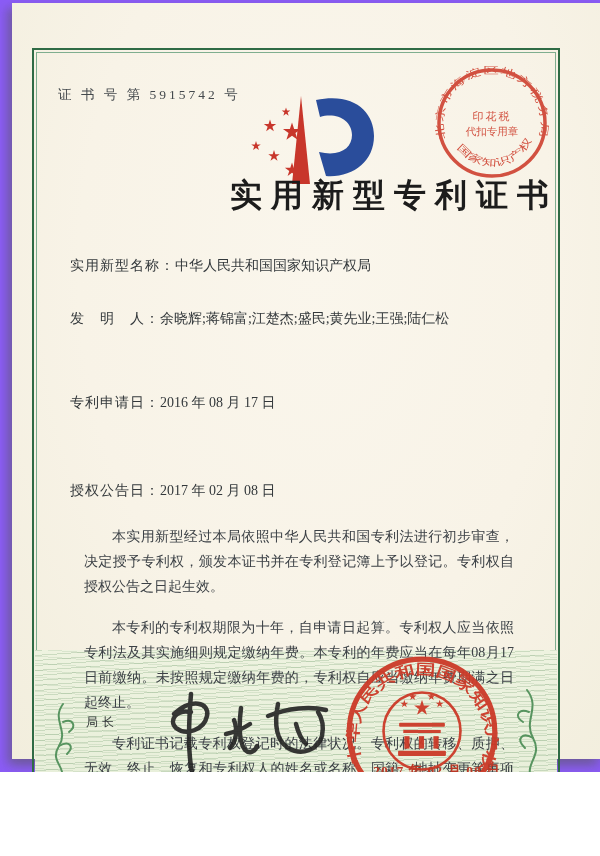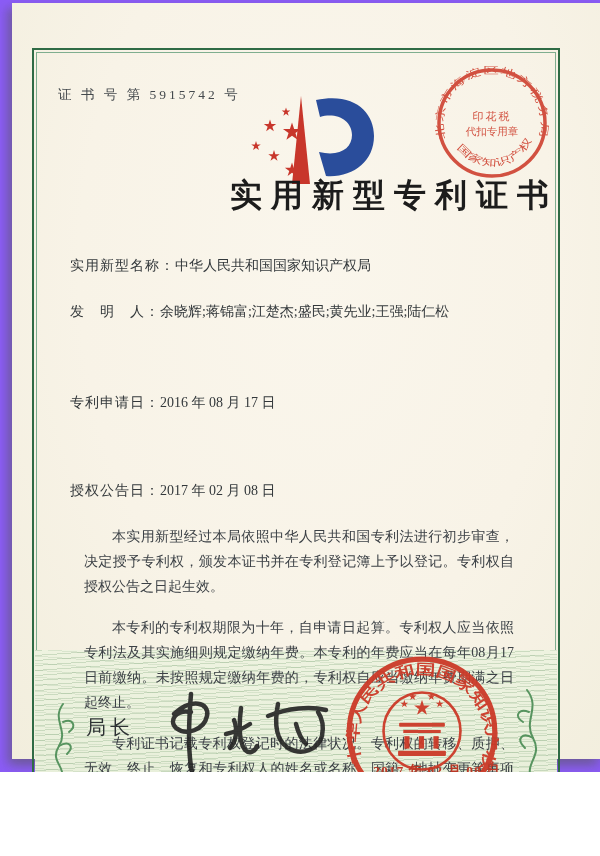--- a/index.html
+++ b/index.html
@@ -19,21 +19,21 @@
           linear-gradient(180deg,#eef3e0,#e6eed8);}
   .cert-no{position:absolute;left:24px;top:36px;font-size:13.5px;letter-spacing:3px;color:#44494d;}
   .logo{position:absolute;left:206px;top:40px;width:140px;height:100px;}
   .title{position:absolute;left:0;top:124px;width:100%;text-align:right;
          font-size:32px;font-weight:bold;letter-spacing:9px;color:#1c1c1c;}
   .field{position:absolute;left:36px;right:20px;font-size:14px;color:#33383b;white-space:nowrap;}
   .field .lab{letter-spacing:1px;}
   .paras{position:absolute;left:34px;top:458px;width:462px;font-size:14px;
          line-height:25px;color:#3c4146;text-align:justify;}
   .paras p{margin:16px;text-indent:2em;}
-  .sig-title{position:absolute;left:52px;top:664px;font-size:20px;letter-spacing:4px;color:#2e3234;}
+  .sig-title{position:absolute;left:52px;top:664px;font-size:12px;letter-spacing:4px;color:#2e3234;}
   .sig-name{position:absolute;left:52px;top:724px;font-size:16px;letter-spacing:2px;color:#2e3234;}
   .signature{position:absolute;left:112px;top:638px;width:200px;height:92px;}
   .tax-seal{position:absolute;left:399px;top:14px;width:118px;height:118px;opacity:.92;}
   .office-seal{position:absolute;left:310px;top:604px;width:156px;height:156px;opacity:.95;}
   .seal-date{position:absolute;left:308px;top:712px;width:190px;text-align:center;
              font-size:13.5px;letter-spacing:1px;color:#bb3726;font-weight:bold;}
   .page-foot{position:absolute;left:0;top:738px;width:100%;
              font-size:12.5px;color:#3c4146;letter-spacing:1px;}
   .fl-bl{position:absolute;left:3px;bottom:4px;width:56px;height:118px;}
   .fl-br{position:absolute;right:3px;bottom:4px;width:58px;height:132px;}
@@ -65,21 +65,21 @@
           </g>
           <polygon points="61,6 52,94 70,94" fill="#c8362b"></polygon>
           <path d="M76,10 C114,2 134,22 134,46 C134,72 112,88 86,86 L79,62 C100,67 112,58 112,45 C112,30 96,22 80,27 Z" fill="#2a4d9b"></path>
         </svg>
 
         <div class="title">实用新型专利证书</div>
 
         <div class="field" style="top:207px">
           <span class="lab">实用新型名称：</span><span>中华人民共和国国家知识产权局</span>
         </div>
-        <div class="field" style="top:253px">
+        <div class="field" style="top:260px">
           <span class="lab">发　明　人：</span><span>余晓辉;蒋锦富;江楚杰;盛民;黄先业;王强;陆仁松</span>
         </div>
         <div class="field" style="top:344px">
           <span class="lab">专利申请日：</span><span>2016 年 08 月 17 日</span>
         </div>
         <div class="field" style="top:432px">
           <span class="lab">授权公告日：</span><span>2017 年 02 月 08 日</span>
         </div>
 
         <div class="paras">

